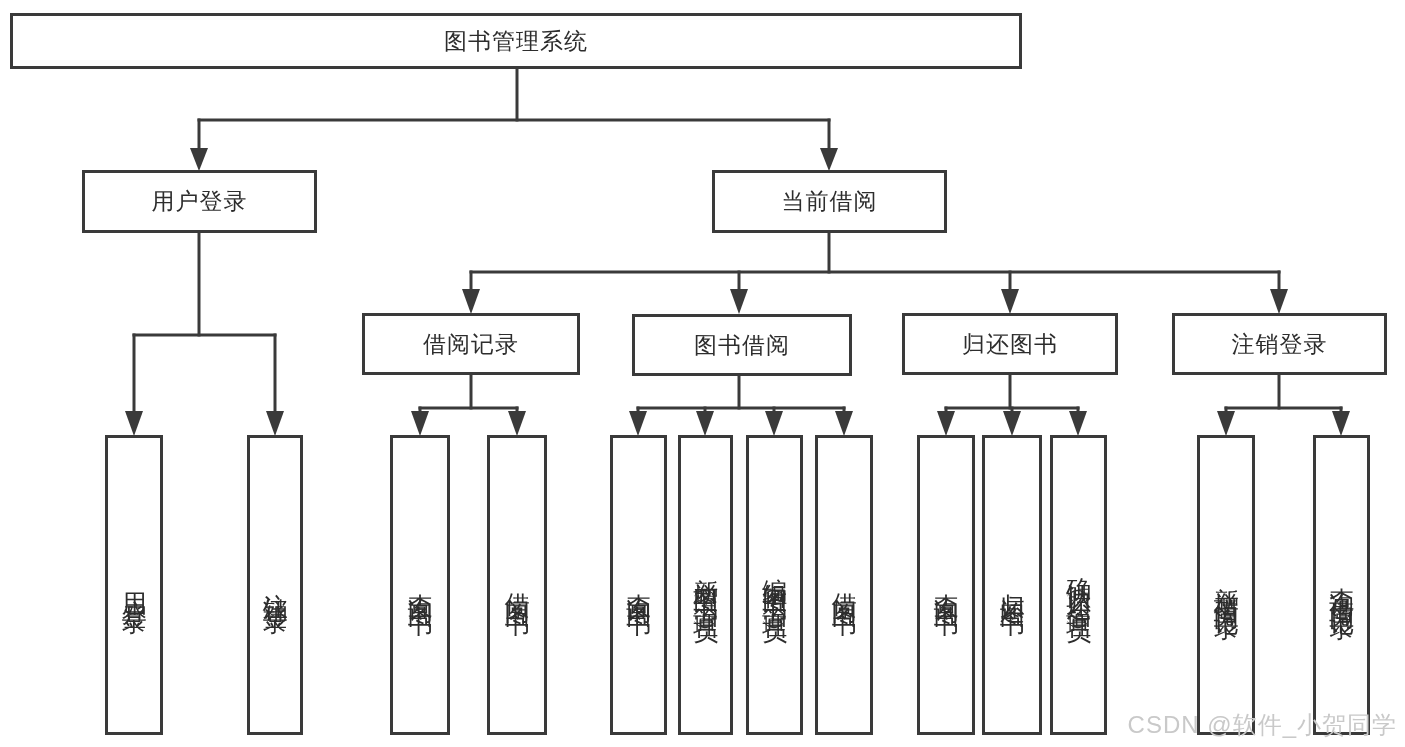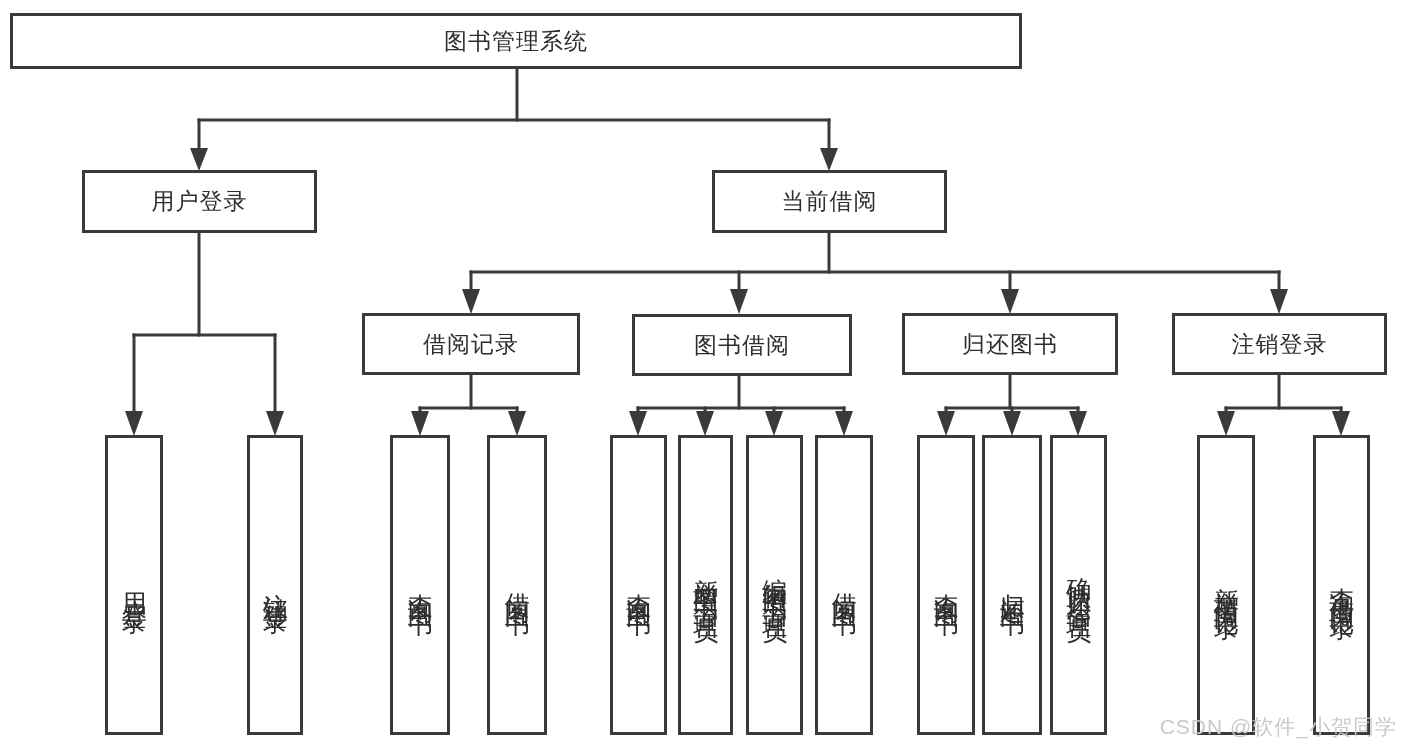--- a/index.html
+++ b/index.html
@@ -32,21 +32,21 @@
     writing-mode: vertical-rl;
     text-orientation: mixed;
     font-size: 25px;
     letter-spacing: 6px;
     line-height: 1.1;
   }
   .watermark {
     position: absolute;
     right: 8px;
     bottom: 6px;
-    font-size: 21px;
+    font-size: 24px;
     color: #c9c9c9;
     letter-spacing: 1px;
     z-index: 2;
     white-space: nowrap;
   }
 </style>
 </head>
 <body>
 
 <div class="stage">

